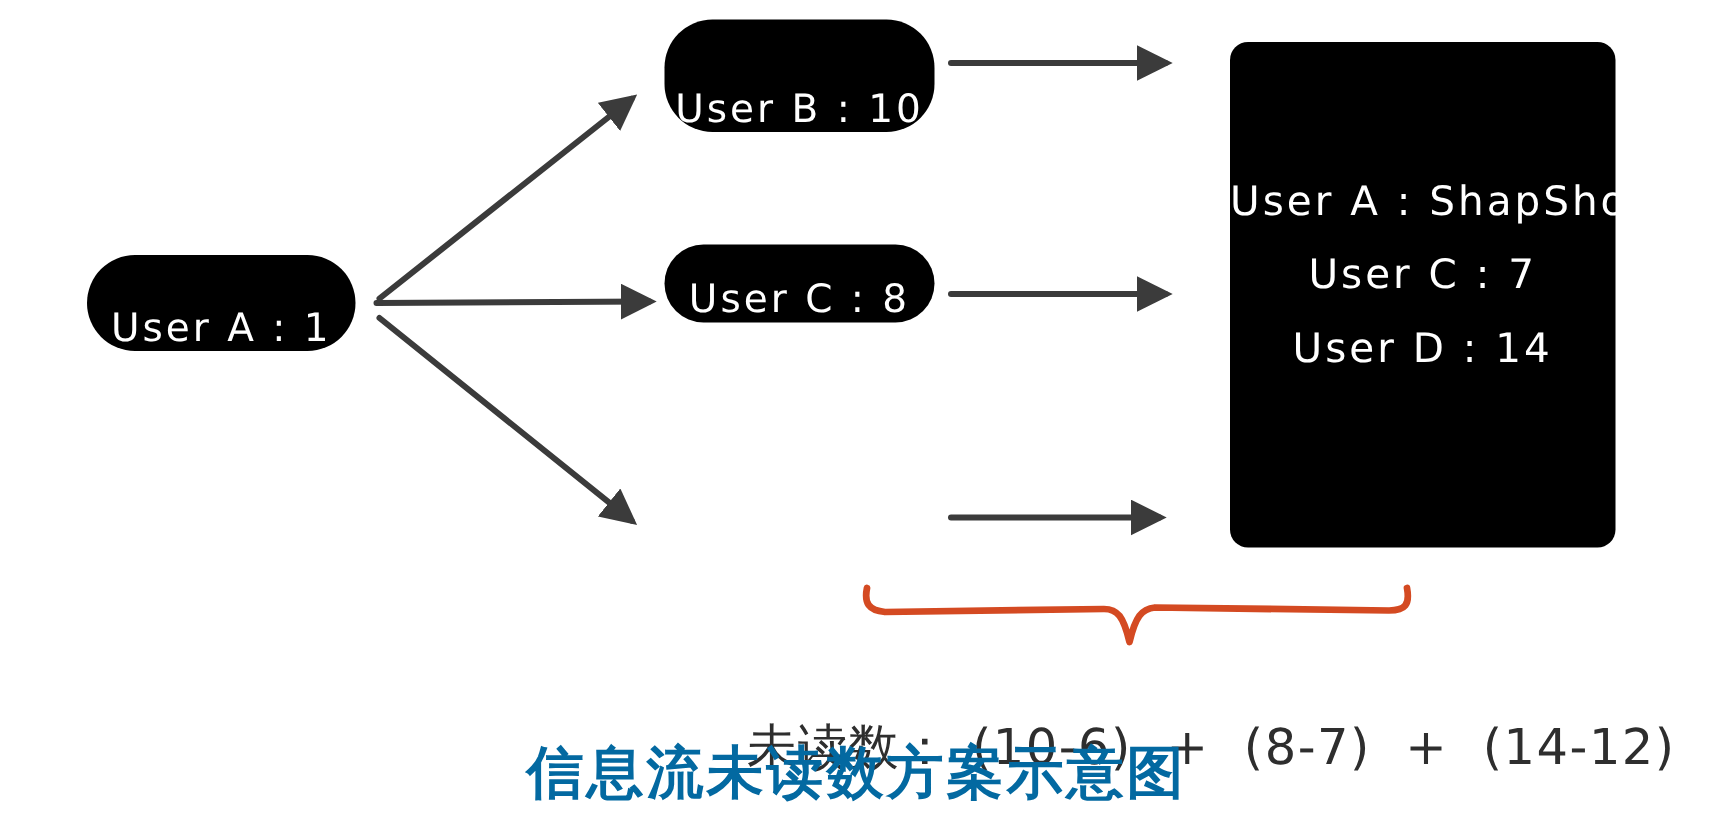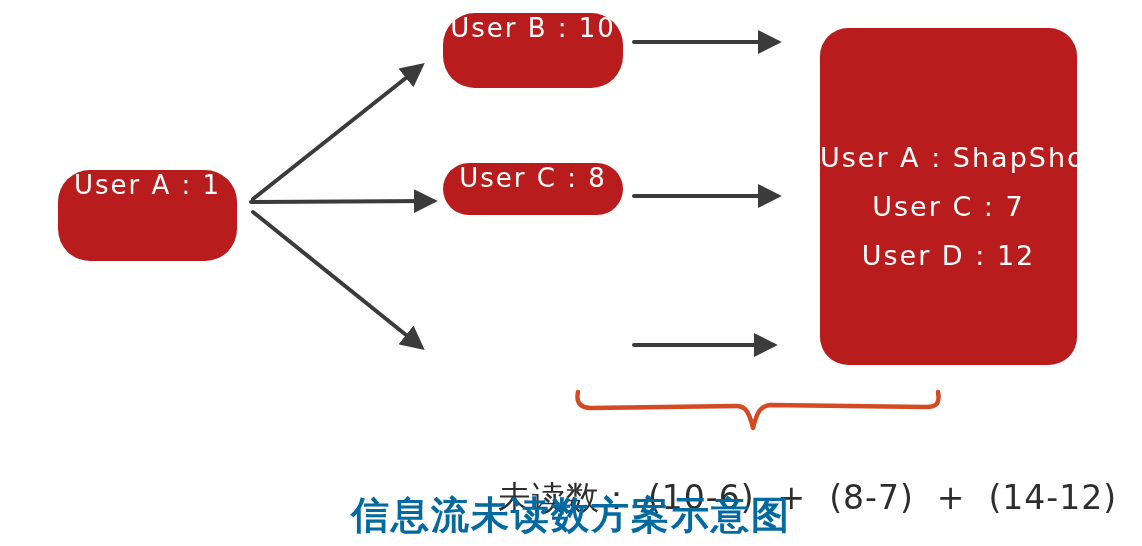--- a/index.html
+++ b/index.html
@@ -12,41 +12,41 @@
     font-family: "DejaVu Sans", "Liberation Sans", sans-serif;
   }
   svg.connector-layer {
     position: absolute;
     left: 0; top: 0;
     width: 1142px; height: 546px;
     pointer-events: none;
   }
   .node {
     position: absolute;
-    background: #b91c1c;
+    background: #000000;
     color: #ffffff;
     display: flex;
-    align-items: flex-start;
+    align-items: flex-end;
     justify-content: center;
     border-radius: 32px;
     font-size: 26px;
     letter-spacing: 2px;
     white-space: pre;
   }
-  .node-a { left: 58px;  top: 170px; width: 179px; height: 91px; }
+  .node-a { left: 58px;  top: 170px; width: 179px; height: 64px; }
   .node-b { left: 443px; top: 13px;  width: 180px; height: 75px; }
   .node-c { left: 443px; top: 163px; width: 180px; height: 52px; }
   .node-d { left: 442px; top: 308px; width: 181px; height: 75px; }
   .node-snapshot {
     left: 820px; top: 28px;
     width: 257px; height: 337px;
-    border-radius: 28px;
+    border-radius: 12px;
     flex-direction: column;
     justify-content: flex-start;
-    padding-top: 105px;
+    padding-top: 82px;
     box-sizing: border-box;
     font-size: 27px;
   }
   .snap-line {
     height: 49px;
     line-height: 49px;
     width: 100%;
     text-align: center;
     white-space: pre;
   }
@@ -112,21 +112,21 @@
   </div>
 
   <div class="node node-c">
     <span>User C : 8</span>
   </div>
 
 
   <div class="node node-snapshot">
     <div class="snap-line">User A : ShapShot</div>
     <div class="snap-line">User C : 7</div>
-    <div class="snap-line">User D : 12</div>
+    <div class="snap-line">User D : 14</div>
   </div>
 
   <div class="formula">
     <span class="formula-label">未读数：</span><span>(10-6)  +  (8-7)  +  (14-12)  =7</span>
   </div>
 
   <div class="caption">信息流未读数方案示意图</div>
 
 </div>
 

